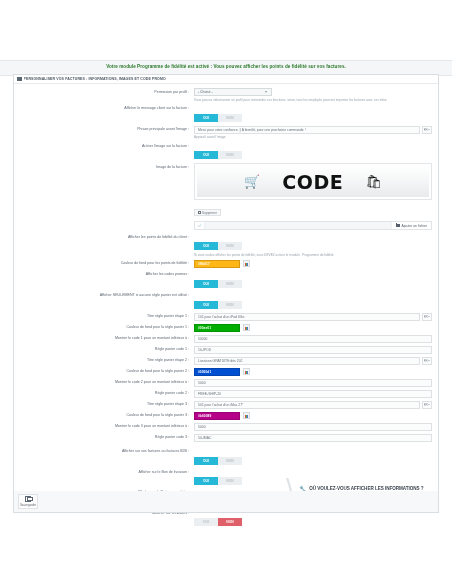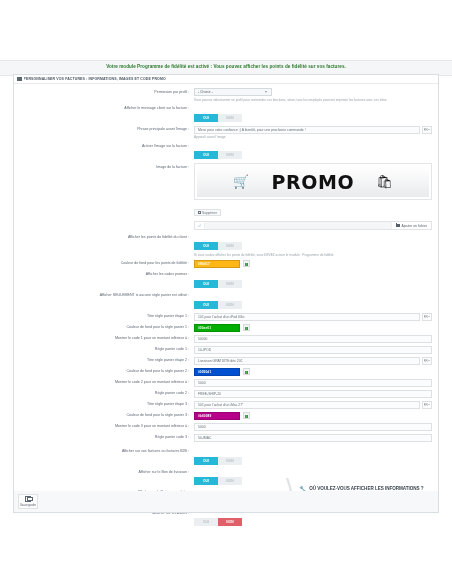--- a/index.html
+++ b/index.html
@@ -397,21 +397,21 @@
           </div>
         </div>
       </div>
 
       <div class="row">
         <div class="lbl">Image de la facture :</div>
         <div class="ctl">
           <div class="imgcard">
             <div class="imgbanner">
               <span class="glyph">🛒</span>
-              <span class="word">PROMO</span>
+              <span class="word">CODE</span>
               <span class="glyph">🛍</span>
             </div>
           </div>
           <div class="delbtn">
             <span class="tr"></span>
             <span>Supprimer</span>
           </div>
           <div style="height:3px"></div>
           <div class="filerow">
             <span class="fileicon">📄</span>

